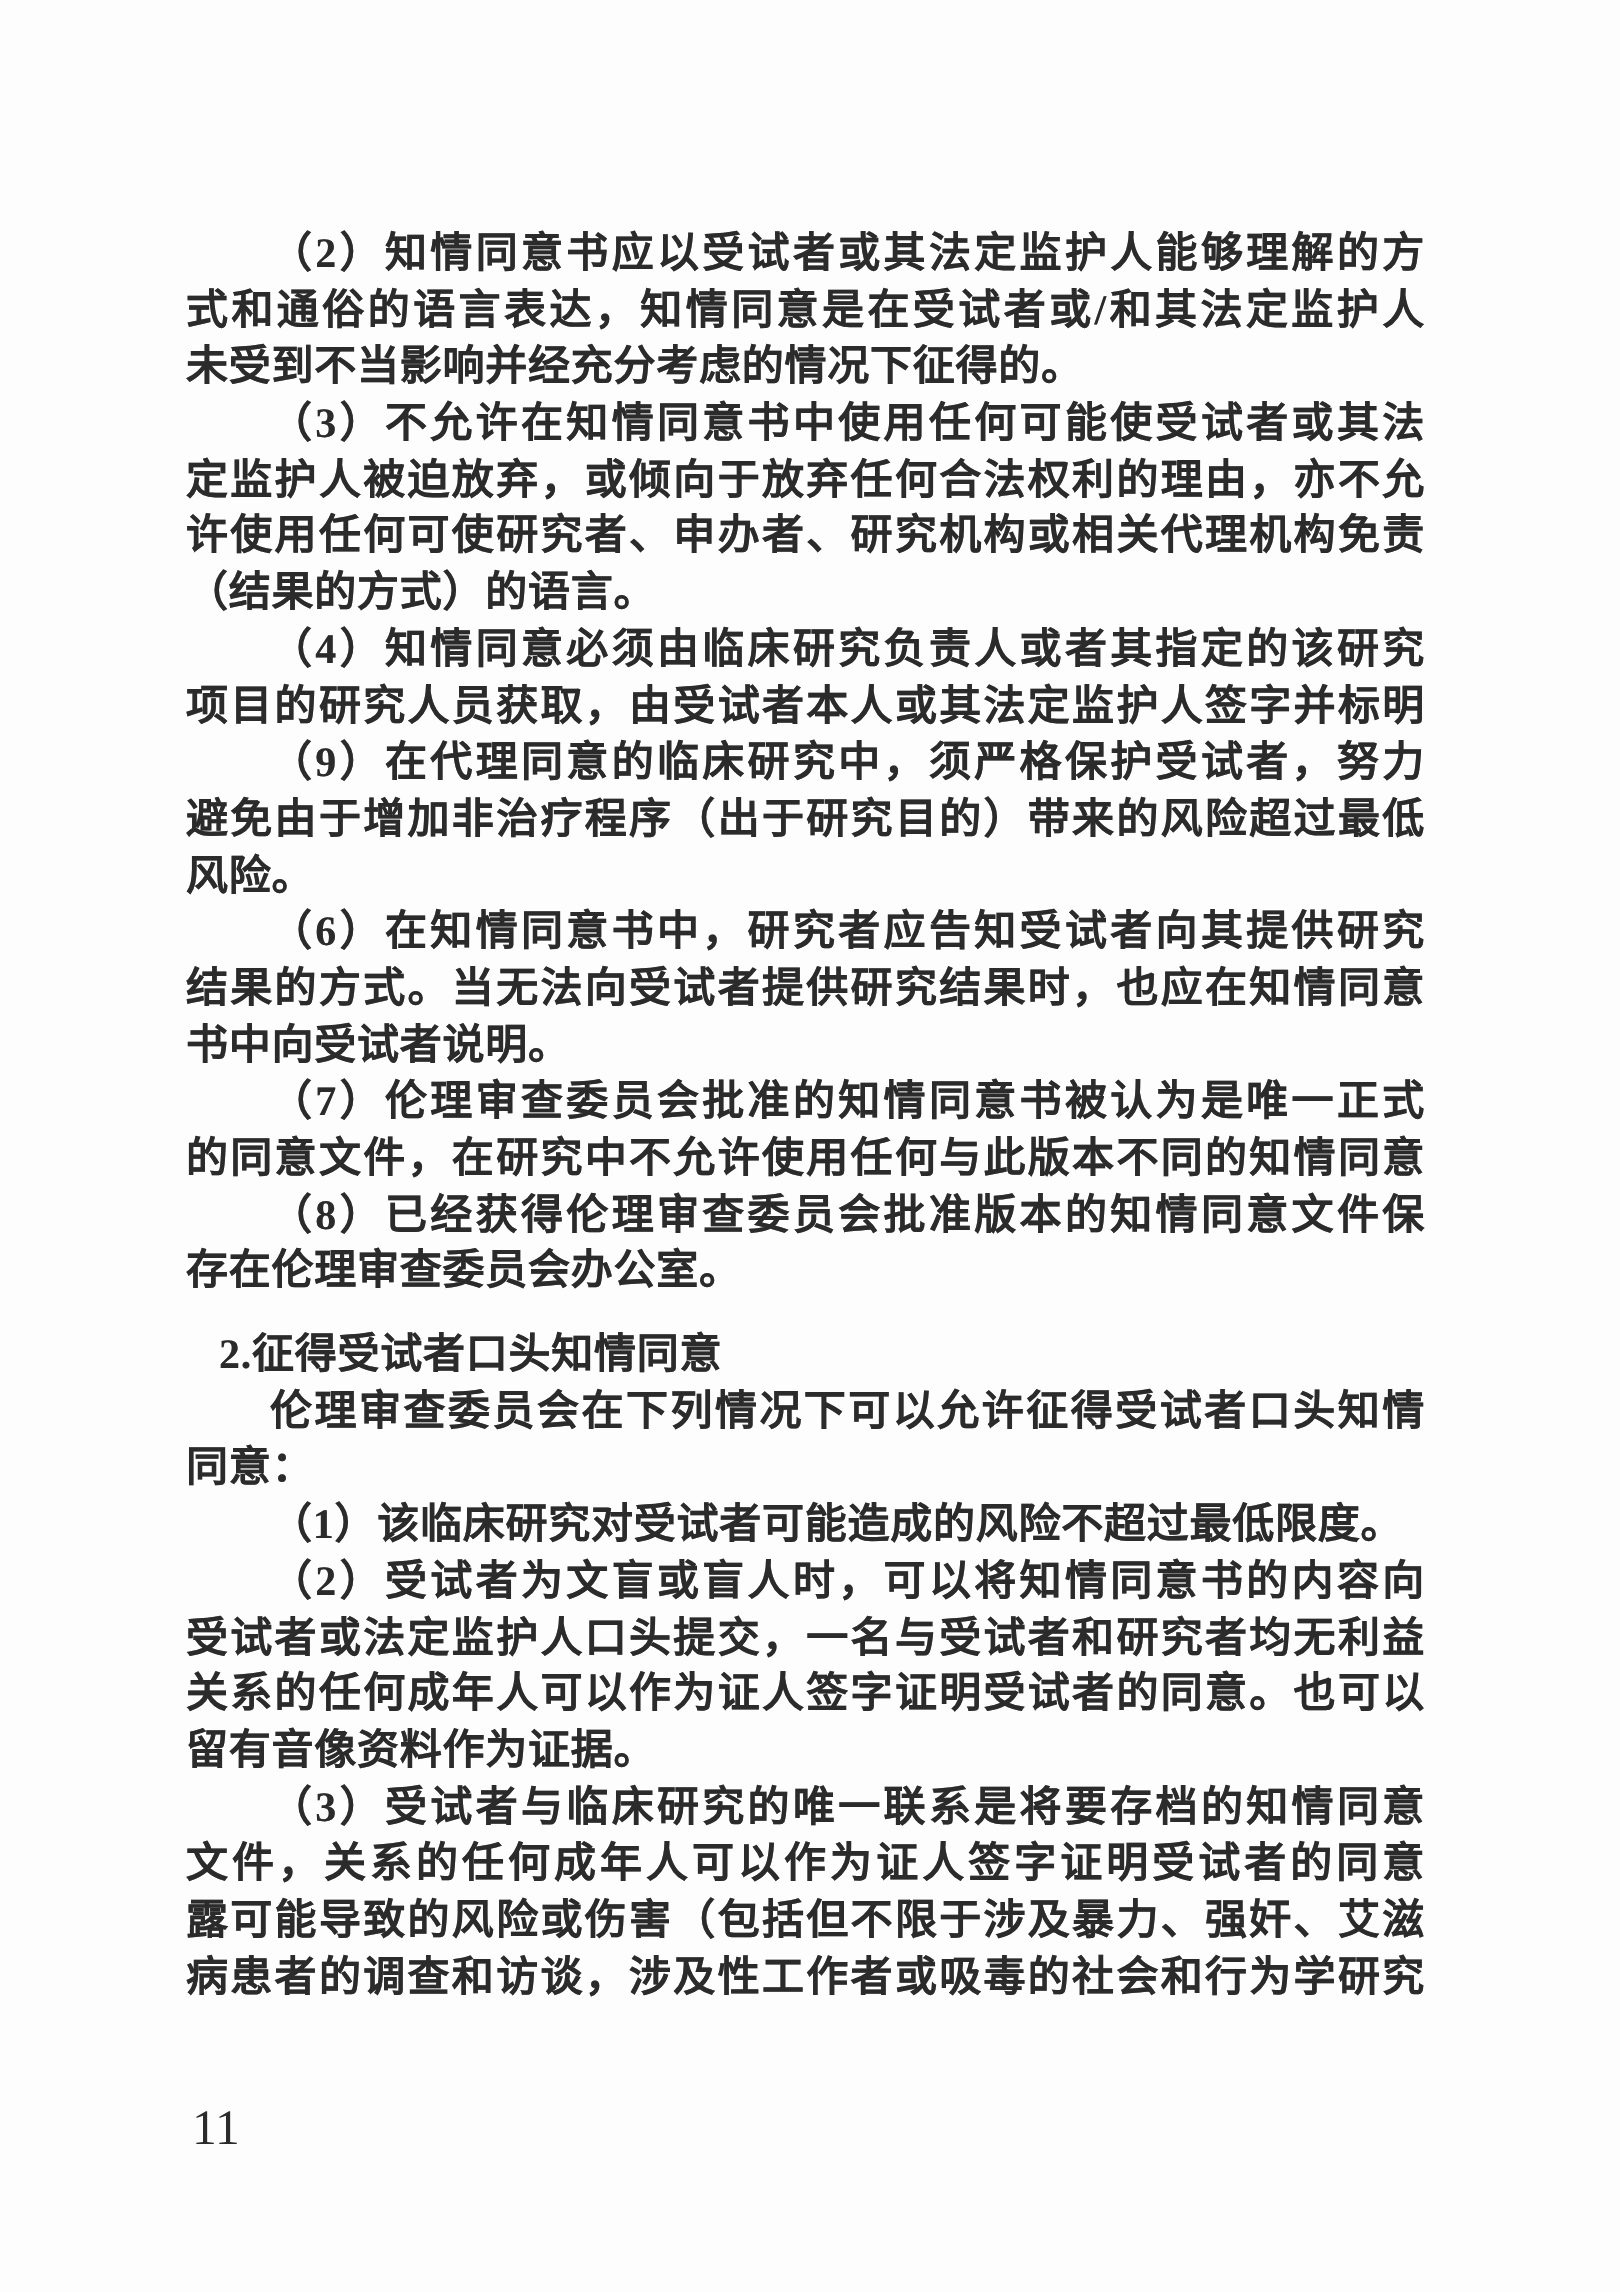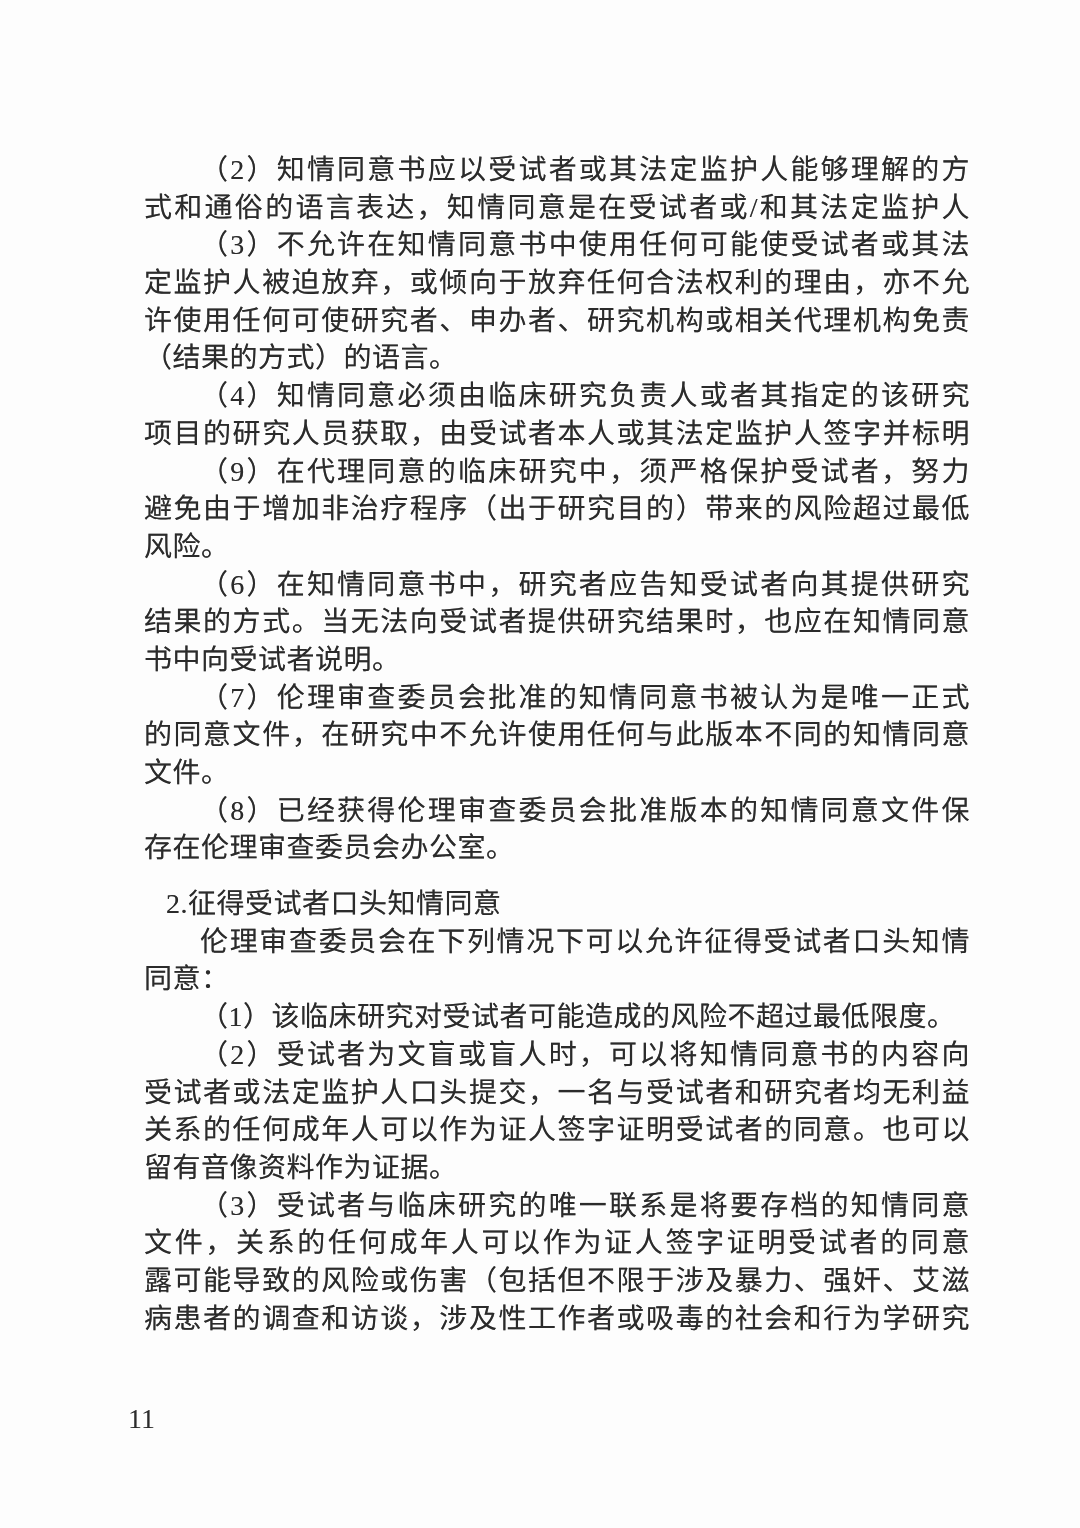--- a/index.html
+++ b/index.html
@@ -16,70 +16,71 @@
   .page {
     position: relative;
     width: 1080px;
     height: 1528px;
     overflow: hidden;
     background: var(--paper, #fdfdfd);
     color: var(--ink, #2b2b2b);
   }
   .text-block {
     position: absolute;
-    left: 144px;
+    left: 124px;
     top: 151px;
     width: 826px;
+    font-weight: bold;
   }
   .line {
     font-size: 28px;
     line-height: 37.7px;
     height: 37.7px;
     letter-spacing: 0.5px;
     white-space: normal;
     overflow: hidden;
     text-shadow: 0 0 0.4px rgba(40,40,40,0.55);
   }
   .line.fill {
     text-align: justify;
     text-align-last: justify;
   }
   .line.indent2 { text-indent: 56px; }
   .line.indent1 { text-indent: 22px; margin-top: 18px; }
   .page-number {
     position: absolute;
     left: 128px;
     top: 1403px;
-    font-size: 28px;
+    font-size: 33px;
     line-height: 32px;
     color: var(--ink, #2b2b2b);
   }
 </style>
 </head>
 <body>
 
 <div class="page">
   <div class="text-block">
       <div class="line fill indent2">（2）知情同意书应以受试者或其法定监护人能够理解的方</div>
       <div class="line fill">式和通俗的语言表达，知情同意是在受试者或/和其法定监护人</div>
+      <div class="line">未受到不当影响并经充分考虑的情况下征得的。</div>
       <div class="line fill indent2">（3）不允许在知情同意书中使用任何可能使受试者或其法</div>
       <div class="line fill">定监护人被迫放弃，或倾向于放弃任何合法权利的理由，亦不允</div>
       <div class="line fill">许使用任何可使研究者、申办者、研究机构或相关代理机构免责</div>
       <div class="line">（结果的方式）的语言。</div>
       <div class="line fill indent2">（4）知情同意必须由临床研究负责人或者其指定的该研究</div>
       <div class="line fill">项目的研究人员获取，由受试者本人或其法定监护人签字并标明</div>
       <div class="line fill indent2">（9）在代理同意的临床研究中，须严格保护受试者，努力</div>
       <div class="line fill">避免由于增加非治疗程序（出于研究目的）带来的风险超过最低</div>
       <div class="line">风险。</div>
       <div class="line fill indent2">（6）在知情同意书中，研究者应告知受试者向其提供研究</div>
       <div class="line fill">结果的方式。当无法向受试者提供研究结果时，也应在知情同意</div>
       <div class="line">书中向受试者说明。</div>
       <div class="line fill indent2">（7）伦理审查委员会批准的知情同意书被认为是唯一正式</div>
       <div class="line fill">的同意文件，在研究中不允许使用任何与此版本不同的知情同意</div>
-      <div class="line">文件。</div>
       <div class="line fill indent2">（8）已经获得伦理审查委员会批准版本的知情同意文件保</div>
       <div class="line">存在伦理审查委员会办公室。</div>
       <div class="line indent1">2.征得受试者口头知情同意</div>
       <div class="line fill indent2">伦理审查委员会在下列情况下可以允许征得受试者口头知情</div>
       <div class="line">同意：</div>
       <div class="line indent2">（1）该临床研究对受试者可能造成的风险不超过最低限度。</div>
       <div class="line fill indent2">（2）受试者为文盲或盲人时，可以将知情同意书的内容向</div>
       <div class="line fill">受试者或法定监护人口头提交，一名与受试者和研究者均无利益</div>
       <div class="line fill">关系的任何成年人可以作为证人签字证明受试者的同意。也可以</div>
       <div class="line">留有音像资料作为证据。</div>

